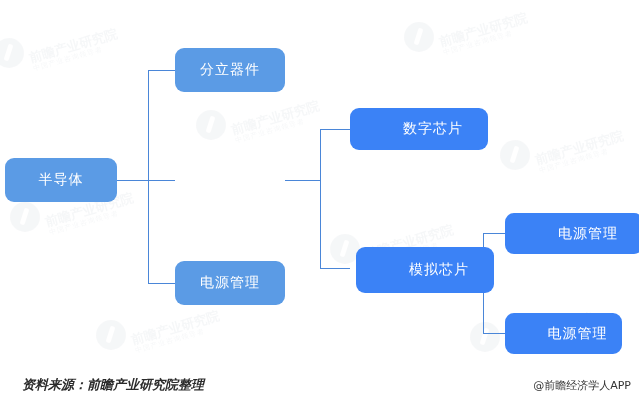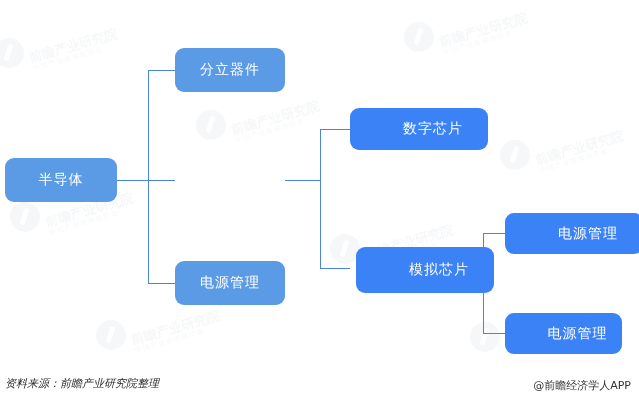--- a/index.html
+++ b/index.html
@@ -49,22 +49,22 @@
   .node.dark{background:#5B9BE5;}
   .node.light{background:#3b82f6;padding-left:28px;}
 
   
   .line{position:absolute;background:#4A86D8;z-index:2;}
   .hline{height:1px;}
   .vline{width:1px;}
 
   
   .src{
-    position:absolute;left:5px;top:376px;font-size:11px;color:#2b2b2b;
-    font-style:italic;font-weight:normal;z-index:5;
+    position:absolute;left:22px;top:376px;font-size:13px;color:#2b2b2b;
+    font-style:italic;font-weight:bold;z-index:5;
     font-family:"DejaVu Sans","Liberation Sans",sans-serif;
   }
   .app{
     position:absolute;right:8px;top:378px;font-size:11px;color:#333;z-index:5;
     font-family:"DejaVu Sans","Liberation Sans",sans-serif;
     margin-left:7px;
   }
 </style>
 </head>
 <body>

